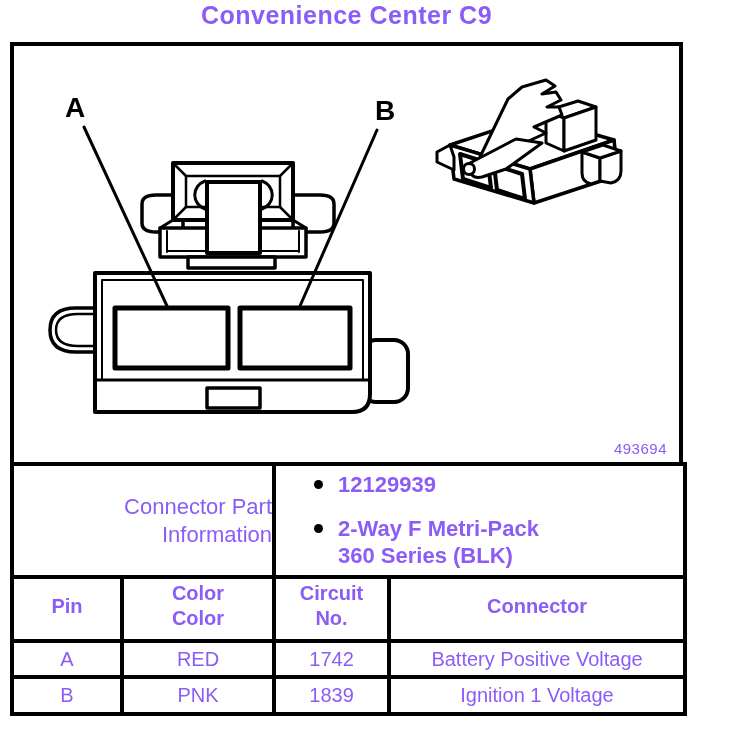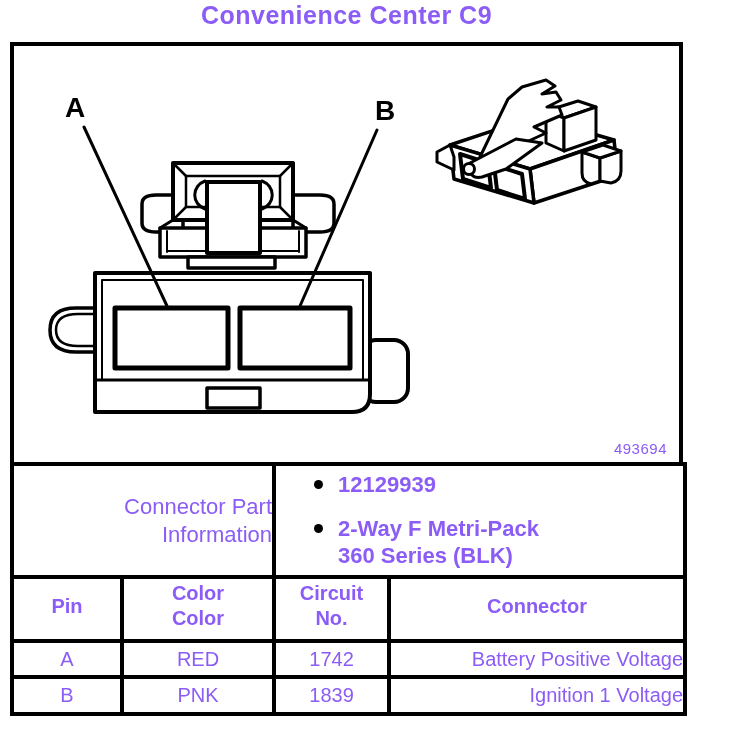--- a/index.html
+++ b/index.html
@@ -38,21 +38,21 @@
   .bullet-dot{
     width:9px;height:9px;border-radius:50%;background:#000;flex:0 0 auto;
     margin-top:8px;
   }
   .bullet-text{font-weight:bold;font-size:22px;line-height:1.22;}
   .bullet-text span{display:block;}
   td.hdr{vertical-align:bottom;text-align:center;}
   .hdr-text{font-weight:bold;font-size:20px;line-height:1.25;padding-bottom:6px;}
   .hdr-text span{display:block;}
   td.val{text-align:center;font-size:20px;}
-  td.val-fn{text-align:right;font-size:20px;padding-left:10px;}
+  td.val-fn{text-align:center;font-size:20px;padding-left:10px;}
 </style>
 </head>
 <body>
 
 <div class="page">
 
   <h1 class="title">Convenience Center C9</h1>
 
   <div class="diagram-box">
     <svg width="665" height="416" viewBox="4 1 665 416" fill="none" stroke="#000" stroke-linejoin="round" stroke-linecap="round">

